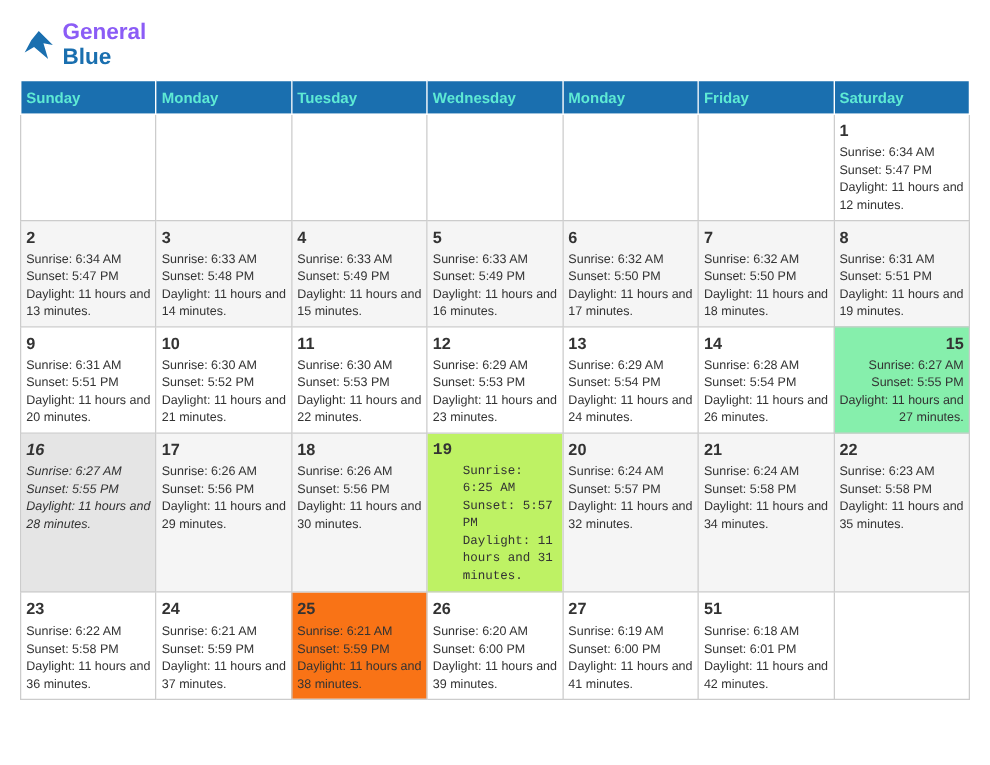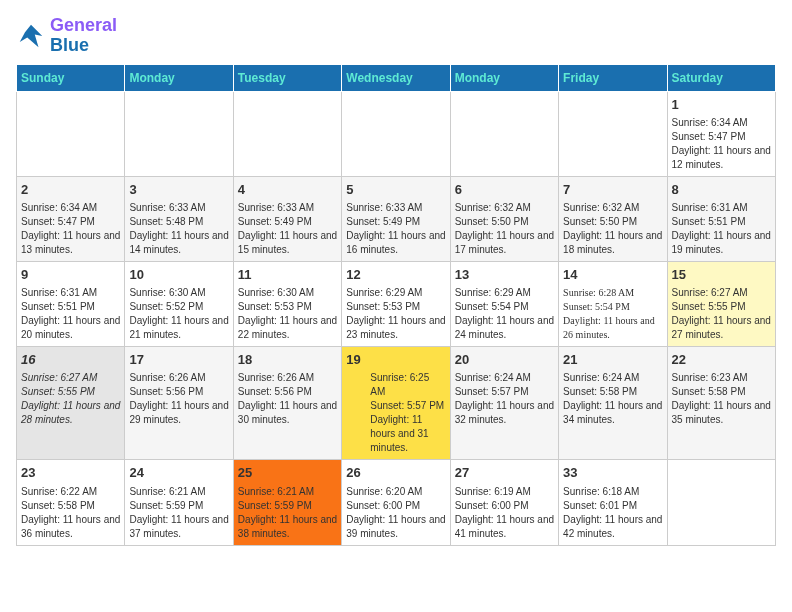--- a/index.html
+++ b/index.html
@@ -194,25 +194,25 @@
 Daylight: 11 hours and 23 minutes.</div>
         </td>
         <td style="background: rgb(255, 255, 255);">
           <span class="day-num">13</span>
           <div class="day-info" style="white-space: pre-line;">Sunrise: 6:29 AM
 Sunset: 5:54 PM
 Daylight: 11 hours and 24 minutes.</div>
         </td>
         <td style="background: rgb(255, 255, 255);">
           <span class="day-num">14</span>
-          <div class="day-info" style="white-space: pre-line; font-family: Liberation Serif, serif;">Sunrise: 6:28 AM
+          <div class="day-info" style="white-space: pre-line;">Sunrise: 6:28 AM
 Sunset: 5:54 PM
 Daylight: 11 hours and 26 minutes.</div>
         </td>
-        <td style="background: #fef9c3;">
+        <td style="background: #86efac; text-align: right;">
           <span class="day-num">15</span>
           <div class="day-info" style="white-space: pre-line;">Sunrise: 6:27 AM
 Sunset: 5:55 PM
 Daylight: 11 hours and 27 minutes.</div>
         </td>
       </tr>
       <tr>
         <td style="background: #e5e5e5; font-style: italic;">
           <span class="day-num">16</span>
           <div class="day-info" style="white-space: pre-line;">Sunrise: 6:27 AM
@@ -224,21 +224,21 @@
           <div class="day-info" style="white-space: pre-line;">Sunrise: 6:26 AM
 Sunset: 5:56 PM
 Daylight: 11 hours and 29 minutes.</div>
         </td>
         <td style="background: rgb(245, 245, 245);">
           <span class="day-num">18</span>
           <div class="day-info" style="white-space: pre-line;">Sunrise: 6:26 AM
 Sunset: 5:56 PM
 Daylight: 11 hours and 30 minutes.</div>
         </td>
-        <td style="background: #fde047;">
+        <td style="background: #bef264; font-family: Liberation Mono, monospace;">
           <span class="day-num">19</span>
           <div class="day-info" style="white-space: pre-line; margin-left: 24px;">Sunrise: 6:25 AM
 Sunset: 5:57 PM
 Daylight: 11 hours and 31 minutes.</div>
         </td>
         <td style="background: rgb(245, 245, 245);">
           <span class="day-num">20</span>
           <div class="day-info" style="white-space: pre-line;">Sunrise: 6:24 AM
 Sunset: 5:57 PM
 Daylight: 11 hours and 32 minutes.</div>
@@ -281,21 +281,21 @@
 Sunset: 6:00 PM
 Daylight: 11 hours and 39 minutes.</div>
         </td>
         <td style="background: rgb(255, 255, 255);">
           <span class="day-num">27</span>
           <div class="day-info" style="white-space: pre-line;">Sunrise: 6:19 AM
 Sunset: 6:00 PM
 Daylight: 11 hours and 41 minutes.</div>
         </td>
         <td style="background: rgb(255, 255, 255);">
-          <span class="day-num">33</span>
+          <span class="day-num">51</span>
           <div class="day-info" style="white-space: pre-line;">Sunrise: 6:18 AM
 Sunset: 6:01 PM
 Daylight: 11 hours and 42 minutes.</div>
         </td>
         <td class="empty-cell" style="background: rgb(255, 255, 255);"></td>
       </tr>
     </tbody>
 </table>
 
 </body></html>

